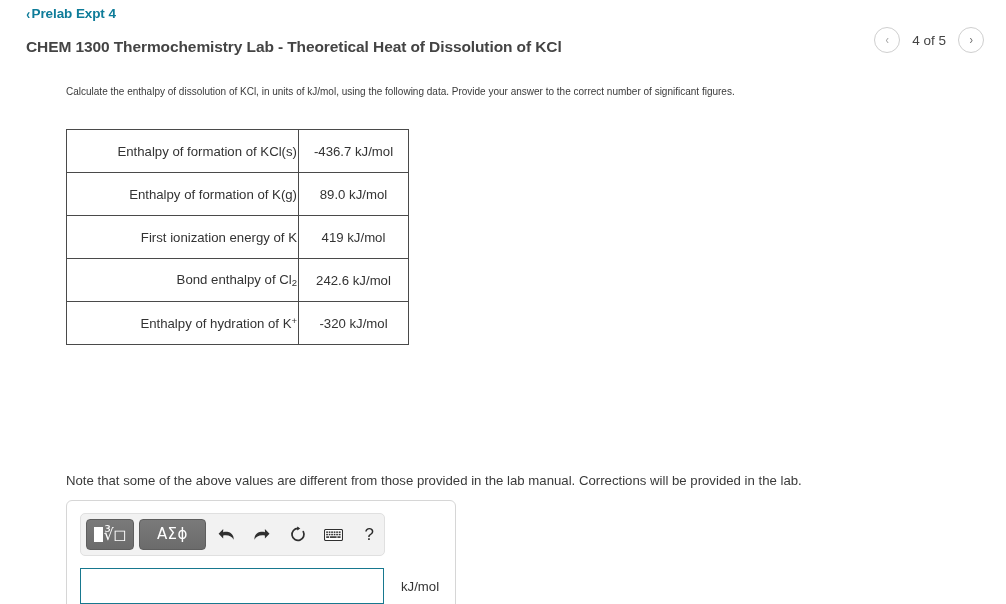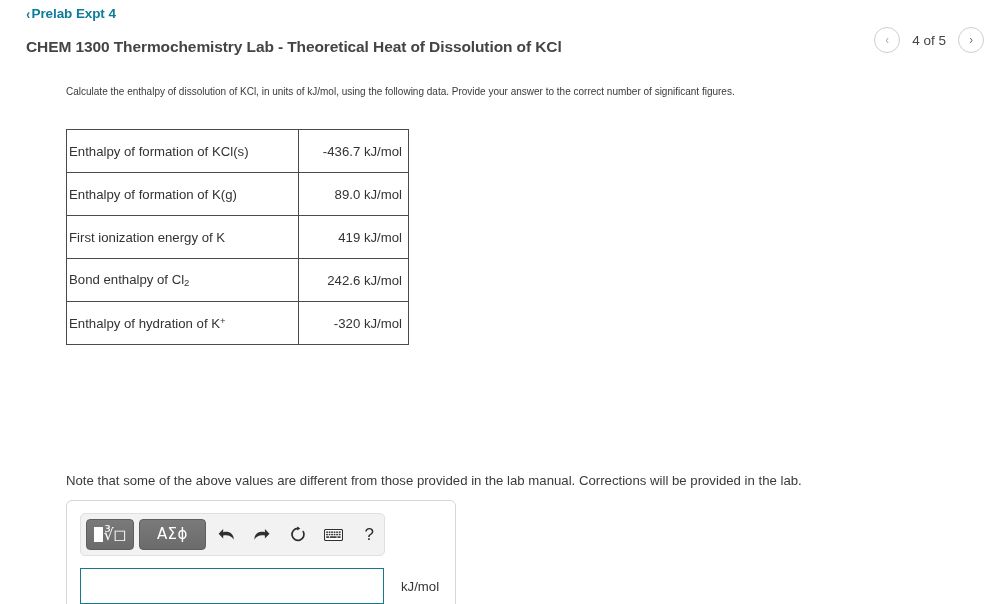--- a/index.html
+++ b/index.html
@@ -120,25 +120,25 @@
     border: 1px solid #4a4a4a;
     font-size: 13.2px;
     color: #333333;
     height: 43px;
     box-sizing: border-box;
     vertical-align: middle;
   }
   .data-table td.label {
     width: 232px;
     padding-left: 2px;
-    text-align: left;
+    text-align: right;
   }
   .data-table td.value {
     width: 110px;
-    text-align: right;
+    text-align: center;
     padding: 0 6px;
     margin-left: 40px;
   }
   .data-table sub { font-size: 9.5px; vertical-align: -0.25em; }
   .data-table sup { font-size: 9.5px; vertical-align: 0.45em; }
 
   
   .note {
     position: absolute;
     left: 66px;

